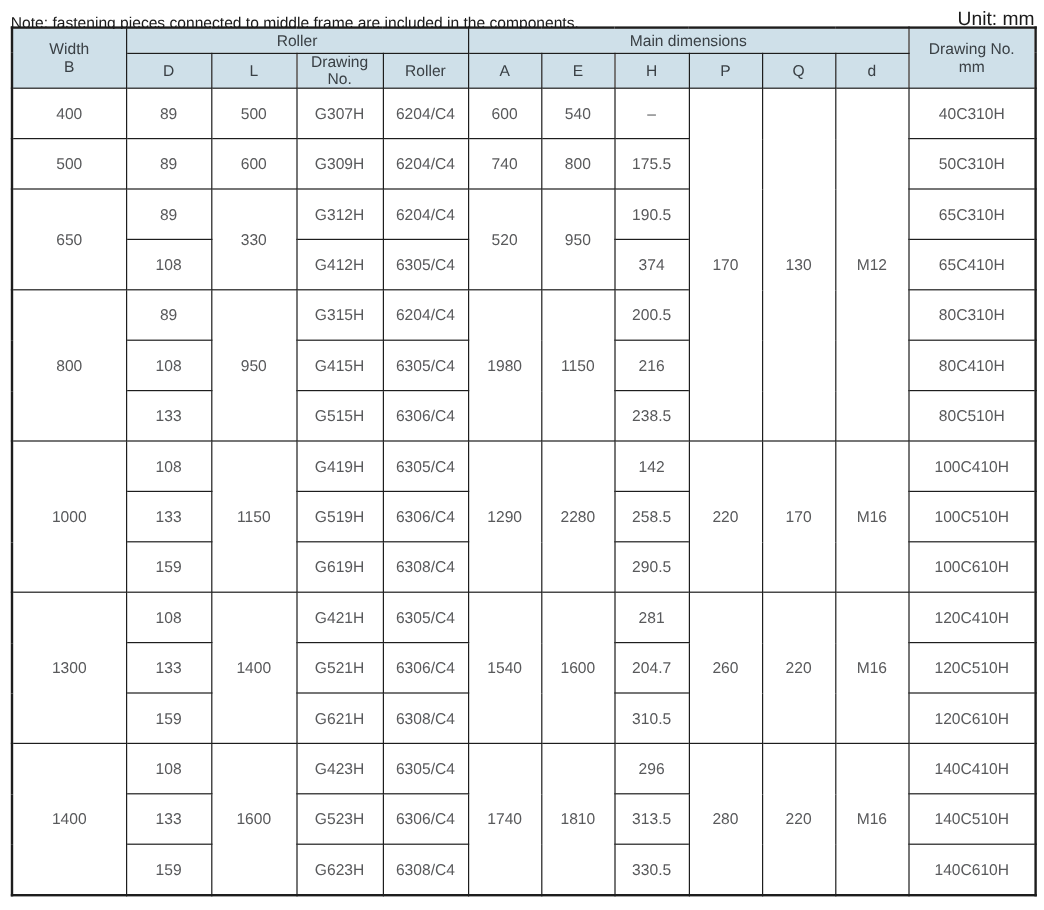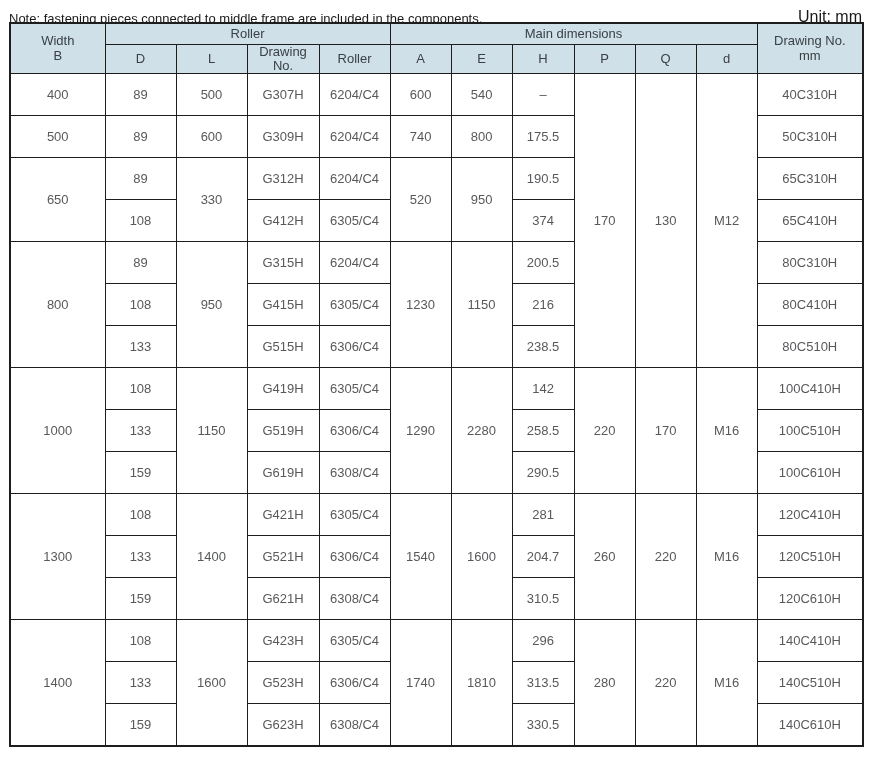--- a/index.html
+++ b/index.html
@@ -173,21 +173,21 @@
           <td>6305/C4</td>
           <td>374</td>
           <td>65C410H</td>
         </tr>
         <tr>
           <td rowspan="3">800</td>
           <td>89</td>
           <td rowspan="3">950</td>
           <td>G315H</td>
           <td>6204/C4</td>
-          <td rowspan="3">1230</td>
+          <td rowspan="3">1980</td>
           <td rowspan="3">1150</td>
           <td>200.5</td>
           <td>80C310H</td>
         </tr>
         <tr>
           <td>108</td>
           <td>G415H</td>
           <td>6305/C4</td>
           <td>216</td>
           <td>80C410H</td>

